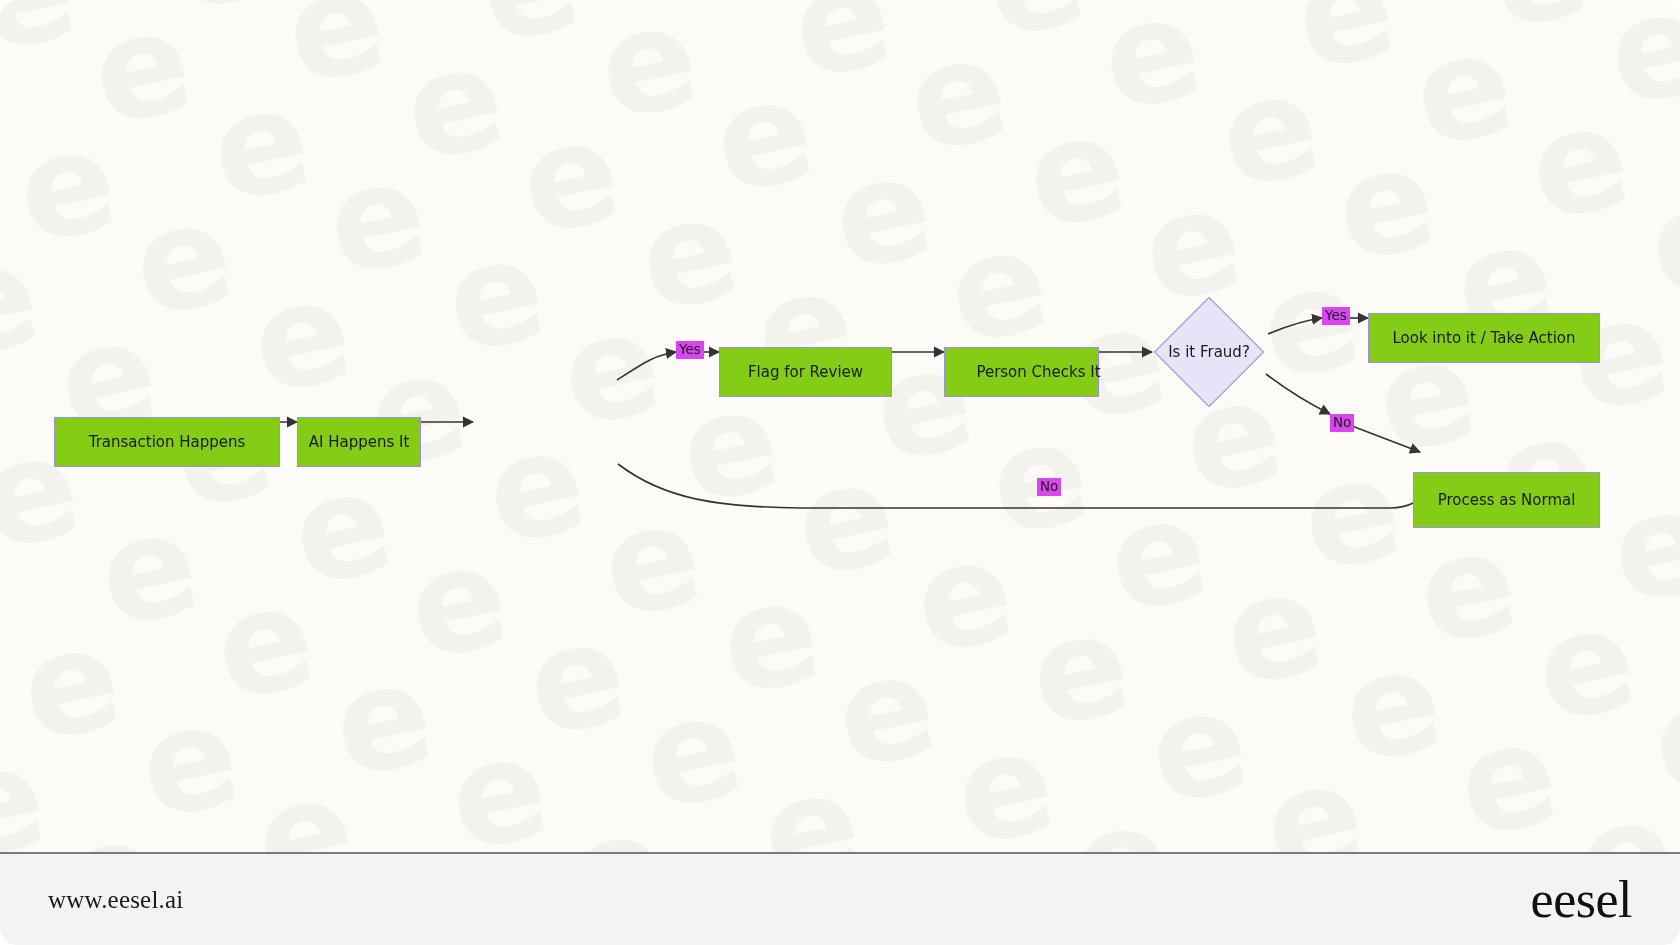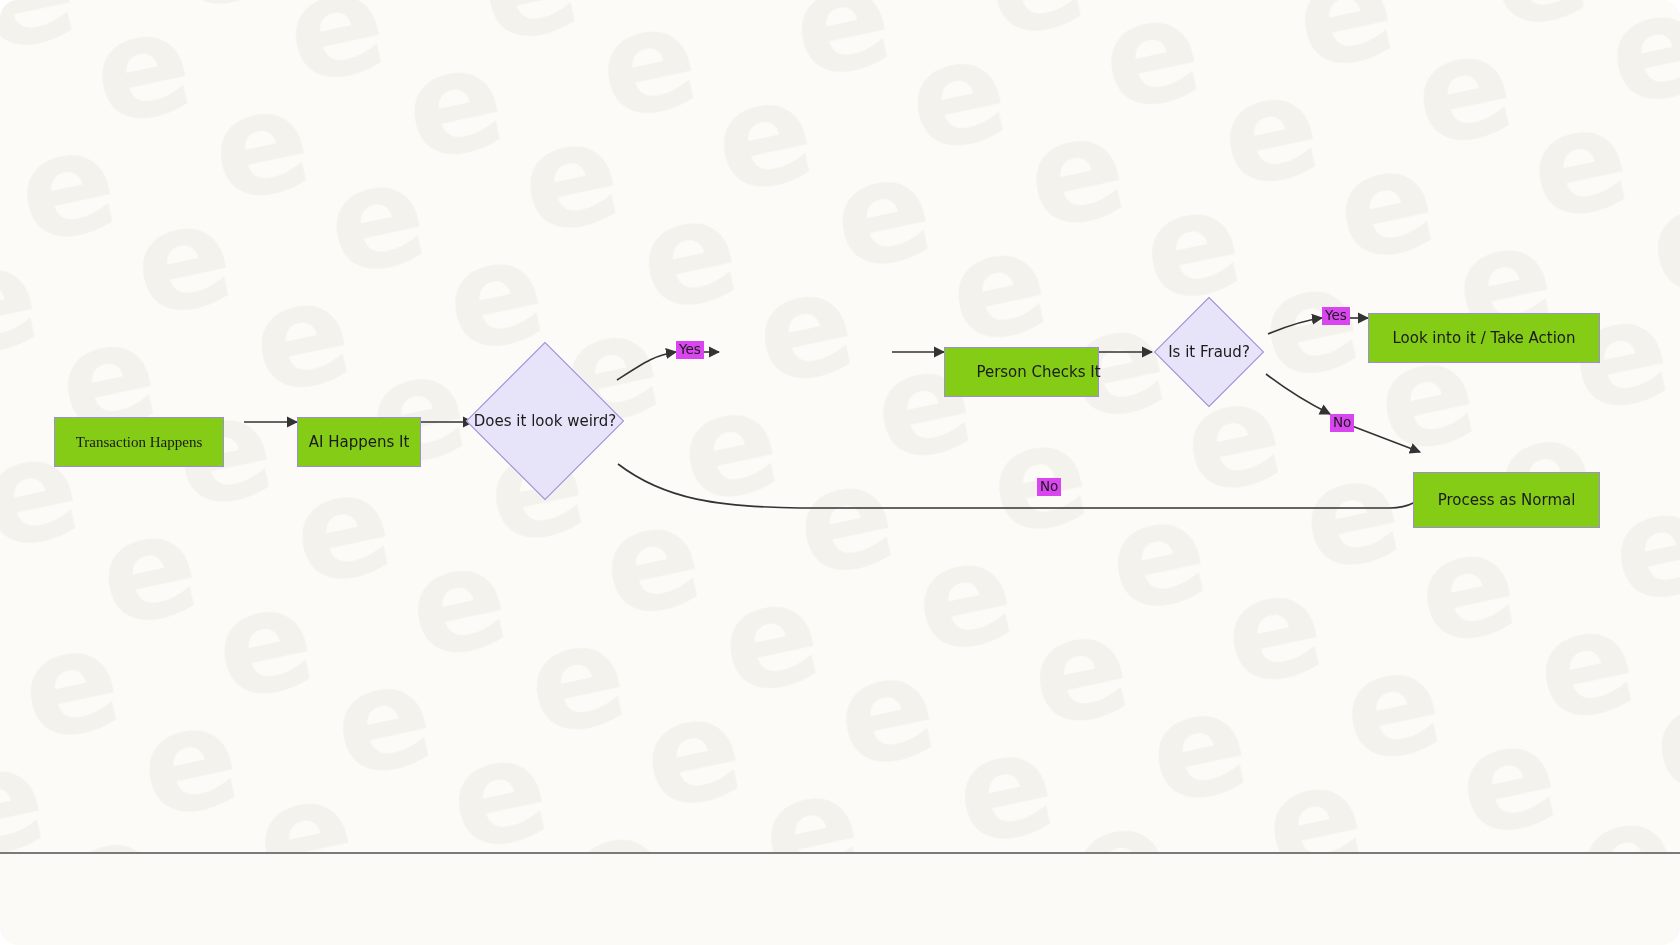--- a/index.html
+++ b/index.html
@@ -181,33 +181,32 @@
         <path d="M 1099 352 L 1152 352"></path>
 
         <path d="M 1268 334 C 1292 324 1306 320 1322 318"></path>
         <path d="M 1348 318 L 1368 318"></path>
 
         <path d="M 1266 374 C 1292 394 1310 404 1330 414"></path>
         <path d="M 1352 426 L 1420 452"></path>
       </g>
     </svg>
 
-    <div class="node" style="left:54px; top:397px; width:170px; height:50px;font-family:Liberation Serif, serif;">
+    <div class="node" style="left:54px; top:397px; width:226px; height:50px;">
       <span>Transaction Happens</span>
     </div>
 
     <div class="node" style="left:297px; top:397px; width:124px; height:50px;">
       <span>AI Happens It</span>
     </div>
 
-    <div class="diamond-wrap" style="left:489px; top:365px; width:112px; height:112px;">
-      <div class="diamond-shape"></div>
-      <div class="diamond-label">Does it look weird?</div>
-    </div>
-
+
+    <div class="node" style="left:719px; top:327px; width:173px; height:50px;">
+      <span>Flag for Review</span>
+    </div>
 
     <div class="node" style="left:944px; top:327px; width:155px; height:50px;padding-left:34px;">
       <span>Person Checks It</span>
     </div>
 
     <div class="diamond-wrap" style="left:1170px; top:313px; width:78px; height:78px;">
       <div class="diamond-shape"></div>
       <div class="diamond-label">Is it Fraud?</div>
     </div>
 
@@ -224,14 +223,18 @@
     <div class="edge-label" style="left:1037px; top:478px;">No</div>
 
     <div class="edge-label" style="left:1322px; top:307px;">Yes</div>
 
     <div class="edge-label" style="left:1330px; top:414px;">No</div>
 
   </div>
 
   <div id="footer-divider"></div>
 
+  <div id="footer">
+    <div id="footer-url">www.eesel.ai</div>
+    <div id="footer-logo">eesel</div>
+  </div>
 
 </div>
 
 </body></html>

